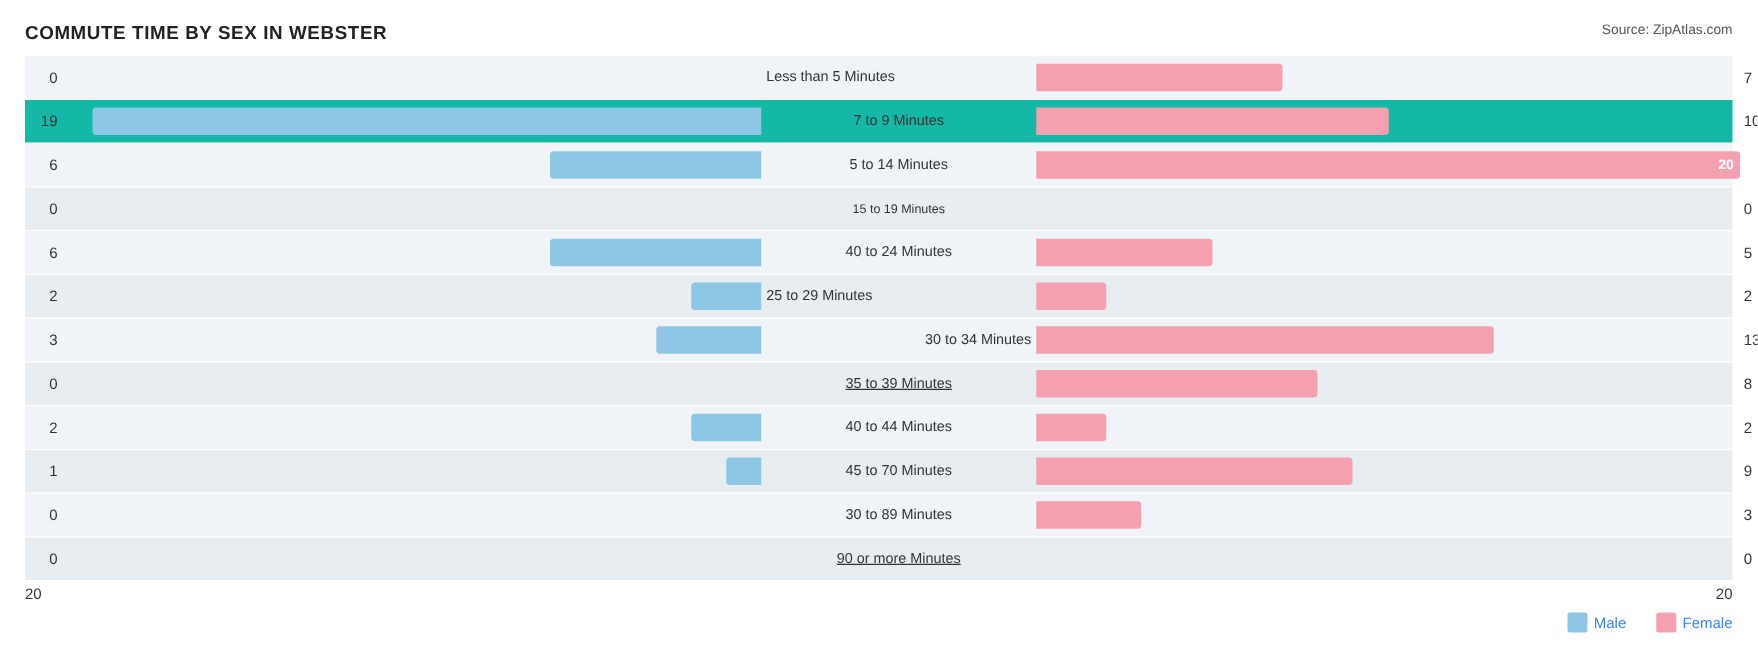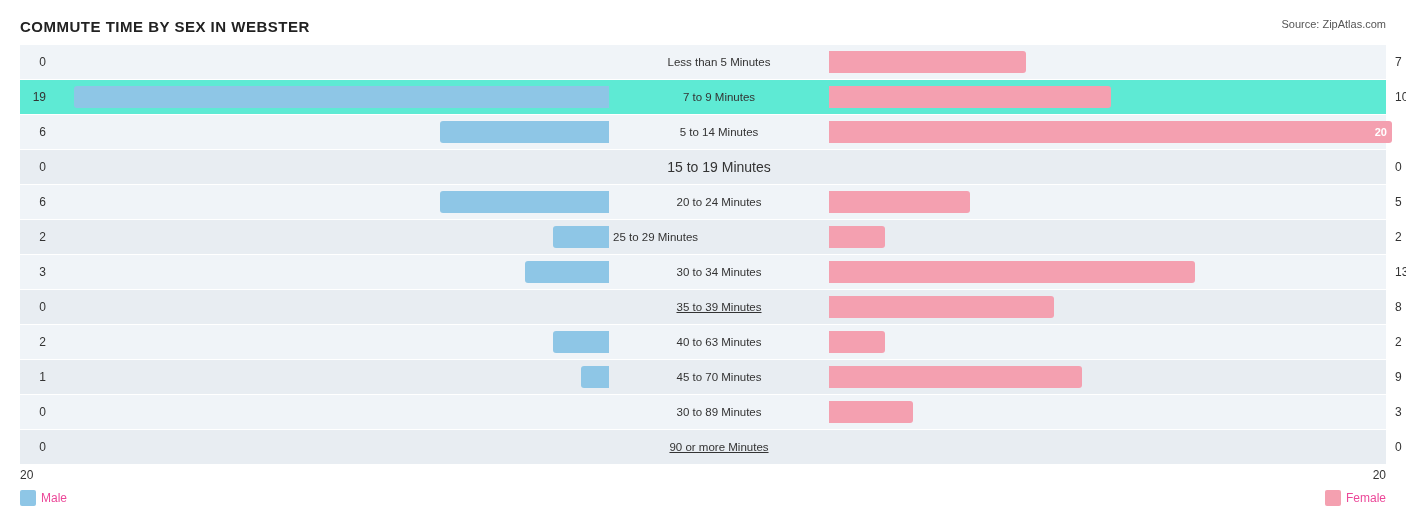--- a/index.html
+++ b/index.html
@@ -26,26 +26,26 @@
     }
     .source {
       position: absolute;
       top: 18px;
       right: 20px;
       font-size: 11px;
       color: #555;
     }
     .legend {
       display: flex;
-      justify-content: space-between;
+      justify-content: flex-end;
       align-items: center;
       gap: 24px;
       margin-top: 8px;
       font-size: 12px;
-      color: #ec4899;
+      color: #3b82f6;
     }
     .legend-item {
       display: flex;
       align-items: center;
       gap: 5px;
     }
     .legend-box {
       width: 16px;
       height: 16px;
       border-radius: 2px;
@@ -70,28 +70,28 @@
   <div class="chart-title">COMMUTE TIME BY SEX IN WEBSTER</div>
   <div class="source">Source: ZipAtlas.com</div>
 
   <div class="bars-wrapper" id="bars-wrapper">
       <div style="display: flex; align-items: center; height: 34px; background: rgb(240, 244, 248); margin-bottom: 1px; position: relative;">
         <div style="display: flex; align-items: center; width: 100%; height: 100%; position: relative; padding: 0px 2px;">
           <span style="font-size: 12px; color: rgb(51, 51, 51); width: 24px; text-align: right; flex-shrink: 0;">0</span>
           <div style="width: 563px; display: flex; align-items: center; justify-content: flex-end; flex-shrink: 0; height: 22px;">
             <div style="height: 22px; background: rgb(142, 198, 230); border-radius: 3px 0px 0px 3px; width: 0px; display: flex; align-items: center; justify-content: flex-start;"></div>
           </div>
-          <div style="width: 220px; flex-shrink: 0; text-align: center; font-size: 11.5px; color: rgb(51, 51, 51); padding: 0px 4px;">Less than 5 Minutes</div>
+          <div style="width: 220px; flex-shrink: 0; text-align: left; font-size: 11.5px; color: rgb(51, 51, 51); padding: 0px 4px;">Less than 5 Minutes</div>
           <div style="width: 563px; display: flex; align-items: center; justify-content: flex-start; flex-shrink: 0; height: 22px;">
             <div style="height: 22px; background: rgb(244, 160, 176); border-radius: 0px 3px 3px 0px; width: 197.05px; display: flex; align-items: center; justify-content: flex-end;"></div>
           </div>
           <span style="font-size: 12px; color: rgb(51, 51, 51); width: 24px; text-align: left; flex-shrink: 0; padding-left: 3px;">7</span>
         </div>
       </div>
-      <div style="display: flex; align-items: center; height: 34px; background: #5eead4; margin-bottom: 1px; position: relative;">
+      <div style="display: flex; align-items: center; height: 34px; background: #14b8a6; margin-bottom: 1px; position: relative;">
         <div style="display: flex; align-items: center; width: 100%; height: 100%; position: relative; padding: 0px 2px;">
           <span style="font-size: 12px; color: rgb(51, 51, 51); width: 24px; text-align: right; flex-shrink: 0;">19</span>
           <div style="width: 563px; display: flex; align-items: center; justify-content: flex-end; flex-shrink: 0; height: 22px;">
             <div style="height: 22px; background: rgb(142, 198, 230); border-radius: 3px 0px 0px 3px; width: 534.85px; display: flex; align-items: center; justify-content: flex-start;"></div>
           </div>
           <div style="width: 220px; flex-shrink: 0; text-align: center; font-size: 11.5px; color: rgb(51, 51, 51); padding: 0px 4px;">7 to 9 Minutes</div>
           <div style="width: 563px; display: flex; align-items: center; justify-content: flex-start; flex-shrink: 0; height: 22px;">
             <div style="height: 22px; background: rgb(244, 160, 176); border-radius: 0px 3px 3px 0px; width: 281.5px; display: flex; align-items: center; justify-content: flex-end;"></div>
           </div>
           <span style="font-size: 12px; color: rgb(51, 51, 51); width: 24px; text-align: left; flex-shrink: 0; padding-left: 3px;">10</span>
@@ -110,34 +110,34 @@
             </div>
           </div>
         </div>
       </div>
       <div style="display: flex; align-items: center; height: 34px; background: rgb(232, 237, 242); margin-bottom: 1px; position: relative;">
         <div style="display: flex; align-items: center; width: 100%; height: 100%; position: relative; padding: 0px 2px;">
           <span style="font-size: 12px; color: rgb(51, 51, 51); width: 24px; text-align: right; flex-shrink: 0;">0</span>
           <div style="width: 563px; display: flex; align-items: center; justify-content: flex-end; flex-shrink: 0; height: 22px;">
             <div style="height: 22px; background: rgb(142, 198, 230); border-radius: 3px 0px 0px 3px; width: 0px; display: flex; align-items: center; justify-content: flex-start;"></div>
           </div>
-          <div style="width: 220px; flex-shrink: 0; text-align: center; font-size: 14px; color: rgb(51, 51, 51); padding: 0px 4px;">15 to 19 Minutes</div>
+          <div style="width: 220px; flex-shrink: 0; text-align: center; font-size: 10px; color: rgb(51, 51, 51); padding: 0px 4px;">15 to 19 Minutes</div>
           <div style="width: 563px; display: flex; align-items: center; justify-content: flex-start; flex-shrink: 0; height: 22px;">
             <div style="height: 22px; background: rgb(244, 160, 176); border-radius: 0px 3px 3px 0px; width: 0px; display: flex; align-items: center; justify-content: flex-end;"></div>
           </div>
           <span style="font-size: 12px; color: rgb(51, 51, 51); width: 24px; text-align: left; flex-shrink: 0; padding-left: 3px;">0</span>
         </div>
       </div>
       <div style="display: flex; align-items: center; height: 34px; background: rgb(240, 244, 248); margin-bottom: 1px; position: relative;">
         <div style="display: flex; align-items: center; width: 100%; height: 100%; position: relative; padding: 0px 2px;">
           <span style="font-size: 12px; color: rgb(51, 51, 51); width: 24px; text-align: right; flex-shrink: 0;">6</span>
           <div style="width: 563px; display: flex; align-items: center; justify-content: flex-end; flex-shrink: 0; height: 22px;">
             <div style="height: 22px; background: rgb(142, 198, 230); border-radius: 3px 0px 0px 3px; width: 168.9px; display: flex; align-items: center; justify-content: flex-start;"></div>
           </div>
-          <div style="width: 220px; flex-shrink: 0; text-align: center; font-size: 11.5px; color: rgb(51, 51, 51); padding: 0px 4px;">20 to 24 Minutes</div>
+          <div style="width: 220px; flex-shrink: 0; text-align: center; font-size: 11.5px; color: rgb(51, 51, 51); padding: 0px 4px;">40 to 24 Minutes</div>
           <div style="width: 563px; display: flex; align-items: center; justify-content: flex-start; flex-shrink: 0; height: 22px;">
             <div style="height: 22px; background: rgb(244, 160, 176); border-radius: 0px 3px 3px 0px; width: 140.75px; display: flex; align-items: center; justify-content: flex-end;"></div>
           </div>
           <span style="font-size: 12px; color: rgb(51, 51, 51); width: 24px; text-align: left; flex-shrink: 0; padding-left: 3px;">5</span>
         </div>
       </div>
       <div style="display: flex; align-items: center; height: 34px; background: rgb(232, 237, 242); margin-bottom: 1px; position: relative;">
         <div style="display: flex; align-items: center; width: 100%; height: 100%; position: relative; padding: 0px 2px;">
           <span style="font-size: 12px; color: rgb(51, 51, 51); width: 24px; text-align: right; flex-shrink: 0;">2</span>
           <div style="width: 563px; display: flex; align-items: center; justify-content: flex-end; flex-shrink: 0; height: 22px;">
@@ -149,21 +149,21 @@
           </div>
           <span style="font-size: 12px; color: rgb(51, 51, 51); width: 24px; text-align: left; flex-shrink: 0; padding-left: 3px;">2</span>
         </div>
       </div>
       <div style="display: flex; align-items: center; height: 34px; background: rgb(240, 244, 248); margin-bottom: 1px; position: relative;">
         <div style="display: flex; align-items: center; width: 100%; height: 100%; position: relative; padding: 0px 2px;">
           <span style="font-size: 12px; color: rgb(51, 51, 51); width: 24px; text-align: right; flex-shrink: 0;">3</span>
           <div style="width: 563px; display: flex; align-items: center; justify-content: flex-end; flex-shrink: 0; height: 22px;">
             <div style="height: 22px; background: rgb(142, 198, 230); border-radius: 3px 0px 0px 3px; width: 84.45px; display: flex; align-items: center; justify-content: flex-start;"></div>
           </div>
-          <div style="width: 220px; flex-shrink: 0; text-align: center; font-size: 11.5px; color: rgb(51, 51, 51); padding: 0px 4px;">30 to 34 Minutes</div>
+          <div style="width: 220px; flex-shrink: 0; text-align: right; font-size: 11.5px; color: rgb(51, 51, 51); padding: 0px 4px;">30 to 34 Minutes</div>
           <div style="width: 563px; display: flex; align-items: center; justify-content: flex-start; flex-shrink: 0; height: 22px;">
             <div style="height: 22px; background: rgb(244, 160, 176); border-radius: 0px 3px 3px 0px; width: 365.95px; display: flex; align-items: center; justify-content: flex-end;"></div>
           </div>
           <span style="font-size: 12px; color: rgb(51, 51, 51); width: 24px; text-align: left; flex-shrink: 0; padding-left: 3px;">13</span>
         </div>
       </div>
       <div style="display: flex; align-items: center; height: 34px; background: rgb(232, 237, 242); margin-bottom: 1px; position: relative;">
         <div style="display: flex; align-items: center; width: 100%; height: 100%; position: relative; padding: 0px 2px;">
           <span style="font-size: 12px; color: rgb(51, 51, 51); width: 24px; text-align: right; flex-shrink: 0;">0</span>
           <div style="width: 563px; display: flex; align-items: center; justify-content: flex-end; flex-shrink: 0; height: 22px;">
@@ -175,21 +175,21 @@
           </div>
           <span style="font-size: 12px; color: rgb(51, 51, 51); width: 24px; text-align: left; flex-shrink: 0; padding-left: 3px;">8</span>
         </div>
       </div>
       <div style="display: flex; align-items: center; height: 34px; background: rgb(240, 244, 248); margin-bottom: 1px; position: relative;">
         <div style="display: flex; align-items: center; width: 100%; height: 100%; position: relative; padding: 0px 2px;">
           <span style="font-size: 12px; color: rgb(51, 51, 51); width: 24px; text-align: right; flex-shrink: 0;">2</span>
           <div style="width: 563px; display: flex; align-items: center; justify-content: flex-end; flex-shrink: 0; height: 22px;">
             <div style="height: 22px; background: rgb(142, 198, 230); border-radius: 3px 0px 0px 3px; width: 56.3px; display: flex; align-items: center; justify-content: flex-start;"></div>
           </div>
-          <div style="width: 220px; flex-shrink: 0; text-align: center; font-size: 11.5px; color: rgb(51, 51, 51); padding: 0px 4px;">40 to 63 Minutes</div>
+          <div style="width: 220px; flex-shrink: 0; text-align: center; font-size: 11.5px; color: rgb(51, 51, 51); padding: 0px 4px;">40 to 44 Minutes</div>
           <div style="width: 563px; display: flex; align-items: center; justify-content: flex-start; flex-shrink: 0; height: 22px;">
             <div style="height: 22px; background: rgb(244, 160, 176); border-radius: 0px 3px 3px 0px; width: 56.3px; display: flex; align-items: center; justify-content: flex-end;"></div>
           </div>
           <span style="font-size: 12px; color: rgb(51, 51, 51); width: 24px; text-align: left; flex-shrink: 0; padding-left: 3px;">2</span>
         </div>
       </div>
       <div style="display: flex; align-items: center; height: 34px; background: rgb(232, 237, 242); margin-bottom: 1px; position: relative;">
         <div style="display: flex; align-items: center; width: 100%; height: 100%; position: relative; padding: 0px 2px;">
           <span style="font-size: 12px; color: rgb(51, 51, 51); width: 24px; text-align: right; flex-shrink: 0;">1</span>
           <div style="width: 563px; display: flex; align-items: center; justify-content: flex-end; flex-shrink: 0; height: 22px;">

